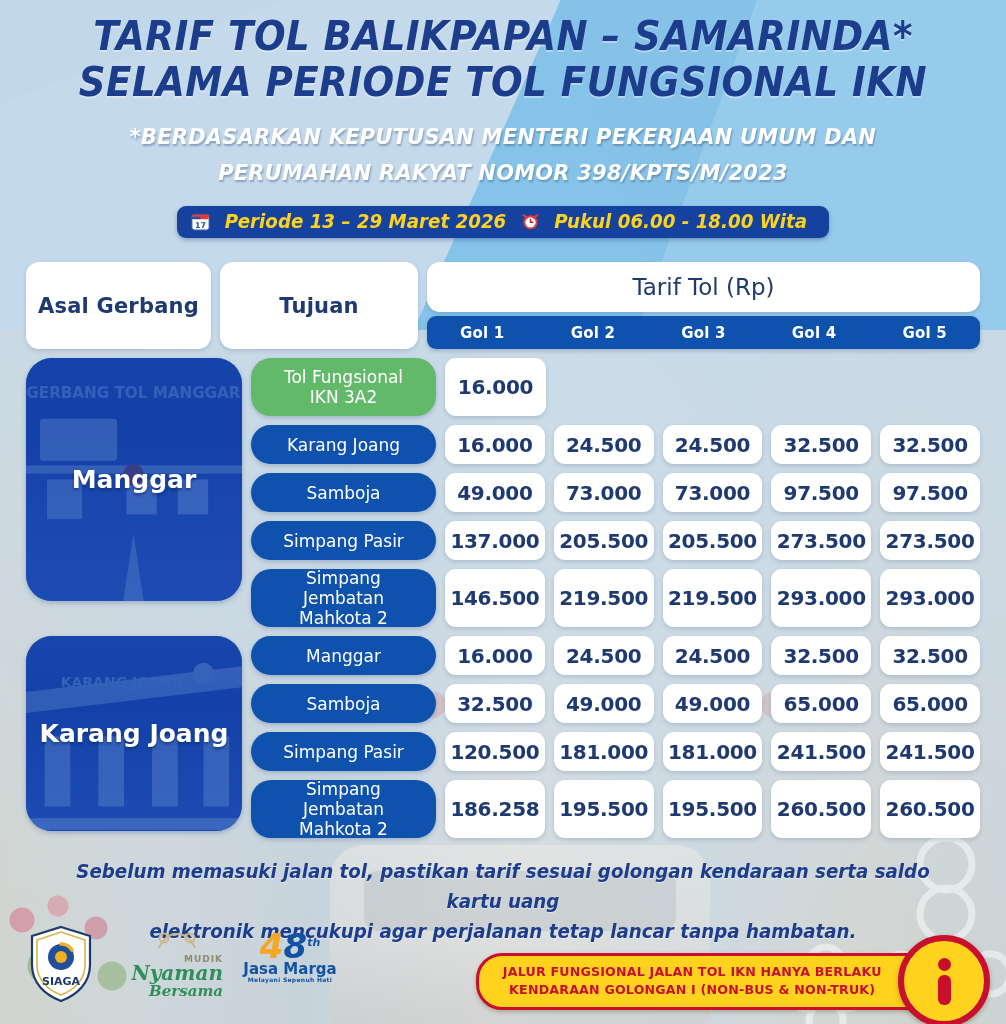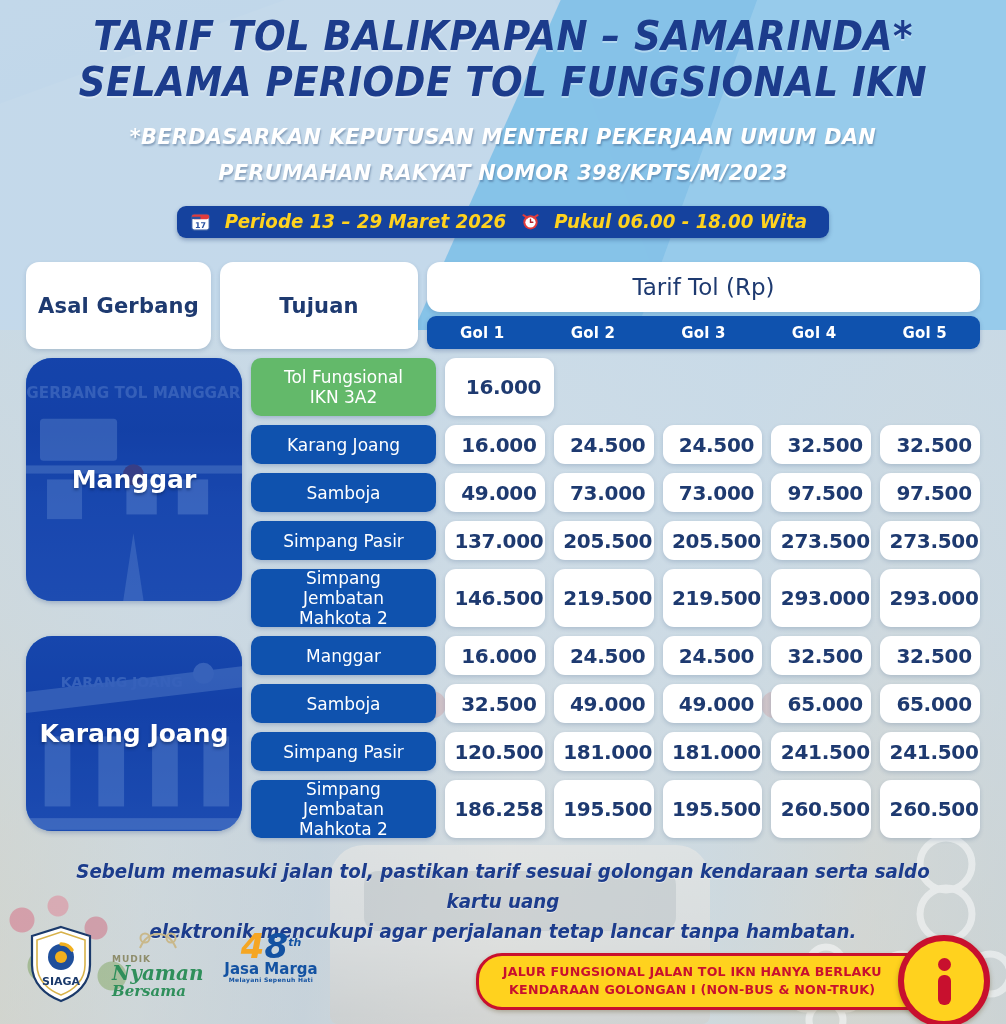--- a/index.html
+++ b/index.html
@@ -124,56 +124,55 @@
   .gate .photo{position:absolute;inset:0;opacity:.55;}
   .gate .tint{position:absolute;inset:0;background:#1d5cc2;mix-blend-mode:multiply;opacity:.55;}
   .gate .gname{
     position:relative;z-index:3;color:#fff;
     font-family:"DejaVu Sans", sans-serif;font-weight:700;font-size:25px;
     text-shadow:0 2px 3px rgba(10,35,85,.55);text-align:center;line-height:28px;
   }
   .rows{flex:1;display:flex;flex-direction:column;gap:9px;}
   .row{display:flex;gap:9px;align-items:stretch;}
   .dest{
-    width:185px;border-radius:10px;background:#0f52ae;color:#fff;
+    width:185px;border-radius:20px;background:#0f52ae;color:#fff;
     display:flex;align-items:center;justify-content:center;text-align:center;
     font-family:"DejaVu Sans", sans-serif;font-weight:400;font-size:17px;line-height:20px;
     padding:4px 16px;box-sizing:border-box;
     box-shadow:0 2px 4px rgba(40,70,130,.25);
   }
   .dest.green{background:#63b96a;}
   .cells{flex:1;display:flex;gap:9px;}
   .cell{
     flex:1;background:#fff;border-radius:11px;
     display:flex;align-items:center;justify-content:center;
     font-family:"DejaVu Sans", sans-serif;font-weight:700;color:#1e3a70;font-size:20px;
     letter-spacing:-.3px;
     box-shadow:0 2px 4px rgba(60,90,130,.22);
-    padding-left:8px;
   }
   .cell.solo{flex:0 0 auto;width:101px;}
   .spacer{flex:1;}
 
   
   .r-1{height:58px;}
   .r-2{height:39px;}
   .r-3{height:39px;}
   .r-4{height:39px;}
   .r-5{height:58px;}
 
   
   .foot-note{
     position:absolute;left:40px;right:40px;top:856px;text-align:center;
     font-family:"DejaVu Sans", sans-serif;font-weight:700;font-style:italic;
     color:#1c3c8c;font-size:19px;line-height:30px;transform:scaleX(.96);
     text-shadow:0 1px 1px rgba(255,255,255,.5);
   }
   .logos{position:absolute;left:28px;top:925px;display:flex;align-items:center;gap:18px;}
   .logo-siaga{width:66px;height:78px;}
-  .logo-mudik{width:92px;height:68px;text-align:left;}
+  .logo-mudik{width:92px;height:68px;text-align:right;margin-left:19px;}
   .logo-jm{width:98px;height:74px;text-align:center;}
   .mudik-t1{font-family:"DejaVu Sans",sans-serif;font-size:9px;font-weight:700;color:#8e8d6b;letter-spacing:1px;}
   .mudik-t2{font-family:"DejaVu Serif",serif;font-style:italic;font-weight:700;font-size:20px;color:#2f8f5b;line-height:19px;}
   .mudik-t3{font-family:"DejaVu Serif",serif;font-style:italic;font-weight:700;font-size:15px;color:#2f8f5b;line-height:16px;}
   .jm-num{font-family:"DejaVu Sans",sans-serif;font-weight:700;font-style:italic;font-size:34px;color:#1352a2;line-height:32px;}
   .jm-num .sun{color:#f5a623;}
   .jm-t1{font-family:"DejaVu Sans",sans-serif;font-weight:700;font-size:15px;color:#1352a2;line-height:14px;}
   .jm-t2{font-family:"DejaVu Sans",sans-serif;font-weight:700;font-size:6px;color:#1352a2;letter-spacing:.3px;}
 
   .info-wrap{position:absolute;right:16px;top:935px;display:flex;align-items:center;}

